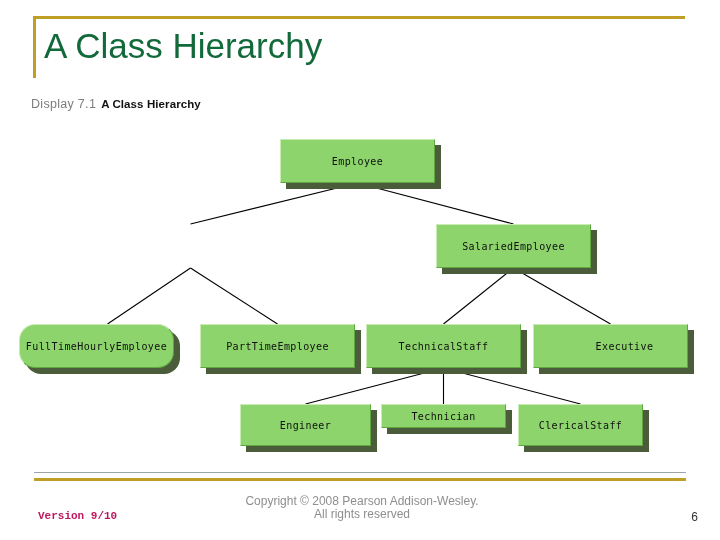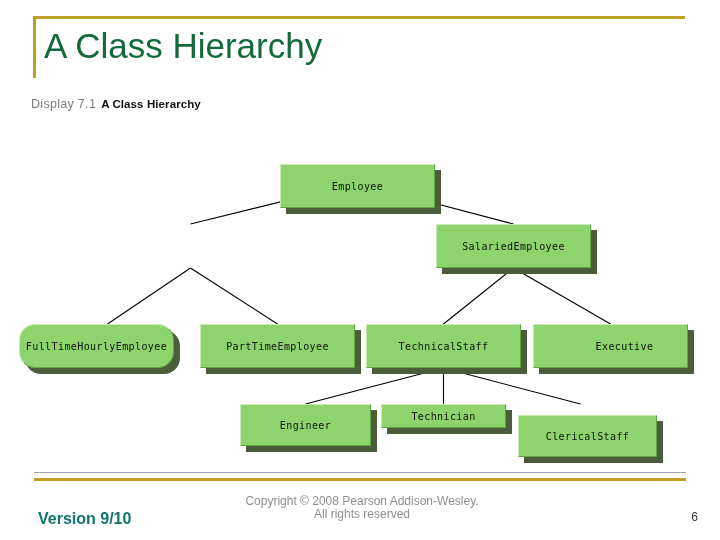--- a/index.html
+++ b/index.html
@@ -111,24 +111,24 @@
   }
   #footer-rule-gold {
     position: absolute;
     left: 34px; top: 6px;
     width: 652px; height: 3px;
     background: #bf9f26;
   }
   #footer-version {
     position: absolute;
     left: 38px; top: 38px;
-    font-family: Liberation Sans, sans-serif;
-    font-size: 16px;
+    font-family: Liberation Mono, monospace;
+    font-size: 11px;
     font-weight: bold;
-    color: #0f766e;
+    color: #be185d;
     white-space: nowrap;
   }
   #footer-copyright {
     position: absolute;
     left: 232px; top: 23px;
     width: 260px;
     text-align: center;
     font-size: 12px;
     color: #8e8e8e;
     line-height: 13px;
@@ -159,21 +159,21 @@
       <line x1="357.5" y1="65" x2="190.5" y2="106" stroke="#000000" stroke-width="1.1"></line>
       <line x1="357.5" y1="65" x2="513.5" y2="106" stroke="#000000" stroke-width="1.1"></line>
       <line x1="190.5" y1="150" x2="107.5" y2="206" stroke="#000000" stroke-width="1.1"></line>
       <line x1="190.5" y1="150" x2="277.5" y2="206" stroke="#000000" stroke-width="1.1"></line>
       <line x1="513.5" y1="150" x2="443.5" y2="206" stroke="#000000" stroke-width="1.1"></line>
       <line x1="513.5" y1="150" x2="610.5" y2="206" stroke="#000000" stroke-width="1.1"></line>
       <line x1="443.5" y1="250" x2="305.5" y2="286" stroke="#000000" stroke-width="1.1"></line>
       <line x1="443.5" y1="250" x2="443.5" y2="286" stroke="#000000" stroke-width="1.1"></line>
       <line x1="443.5" y1="250" x2="580.5" y2="286" stroke="#000000" stroke-width="1.1"></line>
     </svg>
-<div class="node" style="left: 280px; top: 21px; width: 155px; height: 44px; margin-top: 25px;">
+<div class="node" style="left: 280px; top: 21px; width: 155px; height: 44px;">
       <span class="node-label">Employee</span>
     </div>
     <div class="node" style="left: 436px; top: 106px; width: 155px; height: 44px;">
       <span class="node-label">SalariedEmployee</span>
     </div>
     <div class="node" style="left: 19px; top: 206px; width: 155px; height: 44px; border-radius: 16px;">
       <span class="node-label">FullTimeHourlyEmployee</span>
     </div>
     <div class="node" style="left: 366px; top: 206px; width: 155px; height: 44px;">
       <span class="node-label">TechnicalStaff</span>
@@ -183,21 +183,21 @@
     </div>
     <div class="node" style="left: 533px; top: 206px; width: 155px; height: 44px; padding-left: 28px;">
       <span class="node-label">Executive</span>
     </div>
     <div class="node" style="left: 240px; top: 286px; width: 131px; height: 42px;">
       <span class="node-label">Engineer</span>
     </div>
     <div class="node" style="left: 381px; top: 286px; width: 125px; height: 24px;">
       <span class="node-label">Technician</span>
     </div>
-    <div class="node" style="left: 518px; top: 286px; width: 139px; height: 42px; margin-top: 11px;">
+    <div class="node" style="left: 518px; top: 286px; width: 125px; height: 42px;">
       <span class="node-label">ClericalStaff</span>
     </div>
   </div>
 
 <div id="footer">
   <div id="footer-rule-thin"></div>
   <div id="footer-rule-gold"></div>
   <div id="footer-version">Version 9/10</div>
   <div id="footer-copyright">
     <div>Copyright © 2008 Pearson Addison-Wesley.</div>

